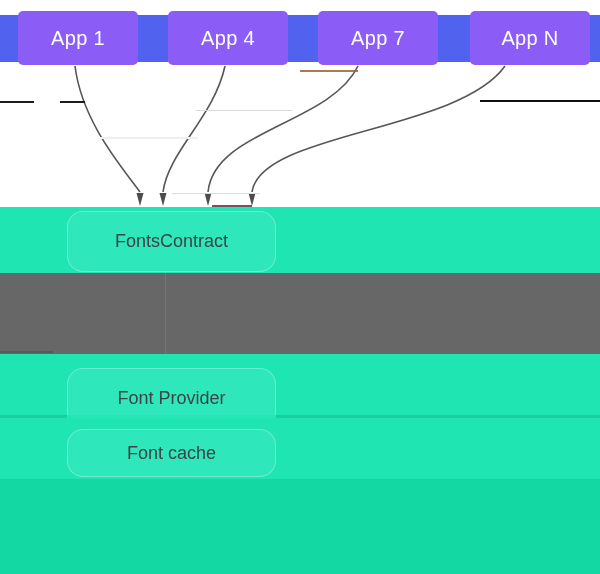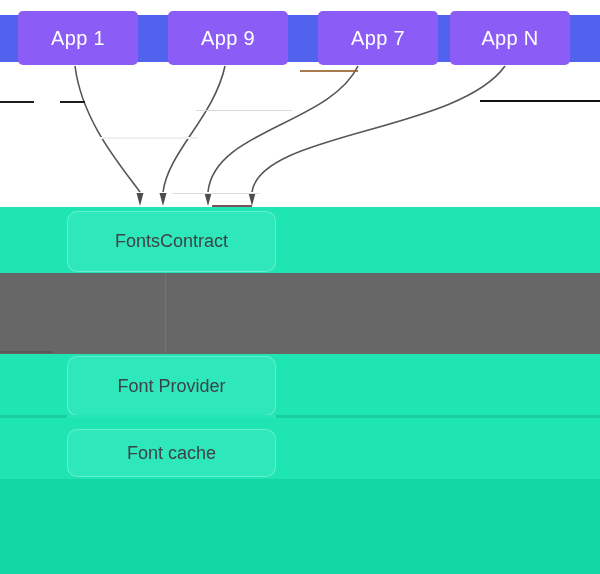--- a/index.html
+++ b/index.html
@@ -13,38 +13,38 @@
   
   .app-bar{left:0;top:15px;width:600px;height:47px;background:#5162ee;}
   .app-box{
     top:11px;width:120px;height:54px;background:#8b5cf6;border-radius:5px;
     display:flex;align-items:center;justify-content:center;
     color:#ffffff;font-size:20px;letter-spacing:.3px;
   }
   .app-box.b1{left:18px;}
   .app-box.b2{left:168px;}
   .app-box.b3{left:318px;}
-  .app-box.b4{left:450px;}
+  .app-box.b4{left:470px;}
 
   
   .funnel{left:0;top:62px;width:600px;height:146px;}
 
   
   .tier{left:0;width:600px;background:#1fe5b3;}
   .tier.fontscontract{top:207px;height:66px;}
   .tier.fontprovider{top:354px;height:61px;}
   .tier.fontcache{top:418px;height:61px;}
   .tier-box{
-    left:67px;width:209px;background:#2ee8bb;border-radius:10px;
+    left:67px;width:209px;background:#2ee8bb;border-radius:16px;
     border:1px solid rgba(255,255,255,.28);box-sizing:border-box;
     display:flex;align-items:center;justify-content:center;
     color:#3d4247;font-size:18px;
   }
   .tier-box.fc {top:211px;height:61px;}
-  .tier-box.fp {top:356px;height:60px;text-align:center;}
+  .tier-box.fp {top:368px;height:60px;text-align:center;}
   .tier-box.fca{top:429px;height:48px;}
 
   .gray-band{left:0;top:273px;width:600px;height:81px;background:#676767;}
   .band-vline{left:165px;top:273px;width:1px;height:81px;background:#757575;}
   .band-dash{left:0;top:351px;width:53px;height:2px;background:#595959;}
 
   .gap-line{top:415px;height:3px;background:#19cf9f;}
   .gap-line.gl{left:0;width:67px;}
   .gap-line.gr{left:276px;width:324px;}
   .gap-mid{left:67px;top:415px;width:209px;height:3px;background:#24e6b6;}
@@ -65,21 +65,21 @@
 </head>
 <body>
 
 <div class="canvas">
 
   <div class="abs app-bar"></div>
   <div class="abs app-box b1">
     <span>App 1</span>
   </div>
   <div class="abs app-box b2">
-    <span>App 9</span>
+    <span>App 4</span>
   </div>
   <div class="abs app-box b3">
     <span>App 7</span>
   </div>
   <div class="abs app-box b4">
     <span>App N</span>
   </div>
 
   <svg class="abs funnel" width="600" height="146" viewBox="0 0 600 146">
     <g fill="none" stroke="#565656" stroke-width="1.6">

